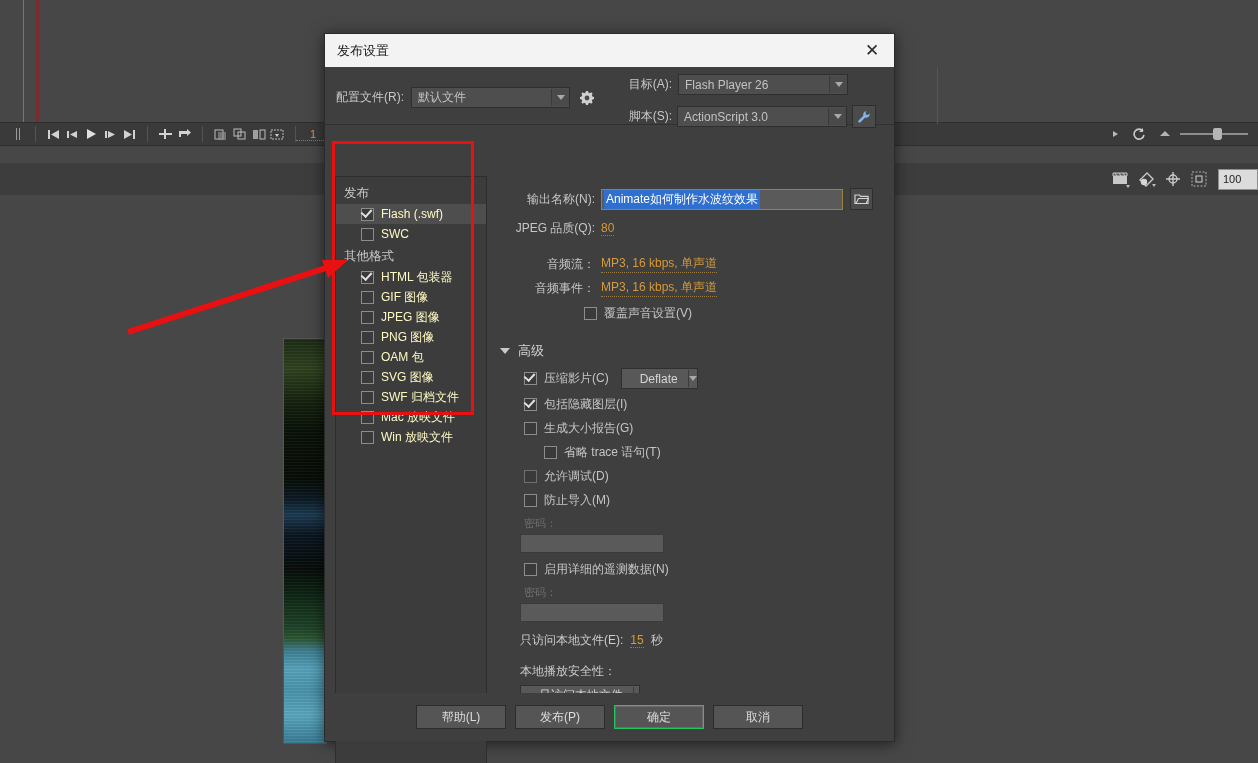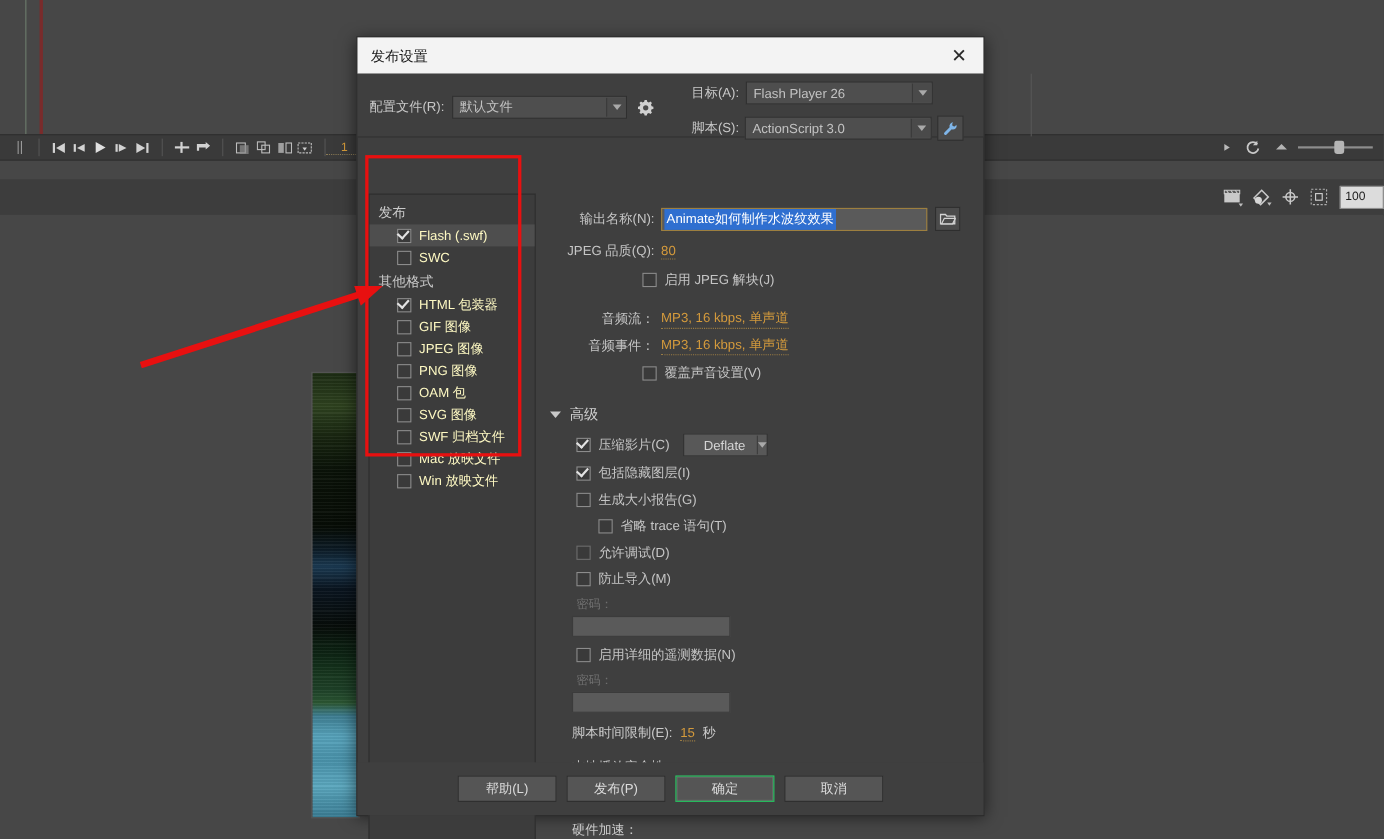--- a/index.html
+++ b/index.html
@@ -502,24 +502,20 @@
                 <path d="M2 10.5 L4.5 5.5 H14.5 L12 10.5 Z" fill="#4b4b4b" stroke="#d3d3d3" stroke-width="1.1"></path>
               </svg>
           </div>
         </div>
 
         <div class="row" style="margin-top:10px;">
           <span class="lab-r">JPEG 品质(Q):</span>
           <span class="val-orange">80</span>
         </div>
 
-        <div class="chk-line" style="margin:9px 0 0 89px;">
-          <span class="cbox"></span>
-          <span>启用 JPEG 解块(J)</span>
-        </div>
 
         <div class="row" style="margin-top:18px;">
           <span class="lab-r">音频流：</span>
           <span class="val-link">MP3, 16 kbps, 单声道</span>
         </div>
 
         <div class="row" style="margin-top:6px;">
           <span class="lab-r">音频事件：</span>
           <span class="val-link">MP3, 16 kbps, 单声道</span>
         </div>
@@ -571,21 +567,21 @@
 
         <div class="chk-line" style="margin:8px 0 0 29px;">
           <span class="cbox"></span>
           <span>启用详细的遥测数据(N)</span>
         </div>
 
         <div class="pwd-label" style="margin:7px 0 0 29px;">密码：</div>
         <div class="pwd-field" style="margin:3px 0 0 25px;"></div>
 
         <div class="row" style="margin:10px 0 0 25px;gap:7px;">
-          <span>脚本时间限制(E):</span>
+          <span>只访问本地文件(E):</span>
           <span class="val-orange">15</span>
           <span>秒</span>
         </div>
 
         <div style="margin:14px 0 0 25px;">本地播放安全性：</div>
         <div class="sm-combo" style="width:118px;margin:5px 0 0 25px;">
           <span class="txt">只访问本地文件</span>
           <span class="arrow">
               <i class="caret-dn"></i>
             </span>

